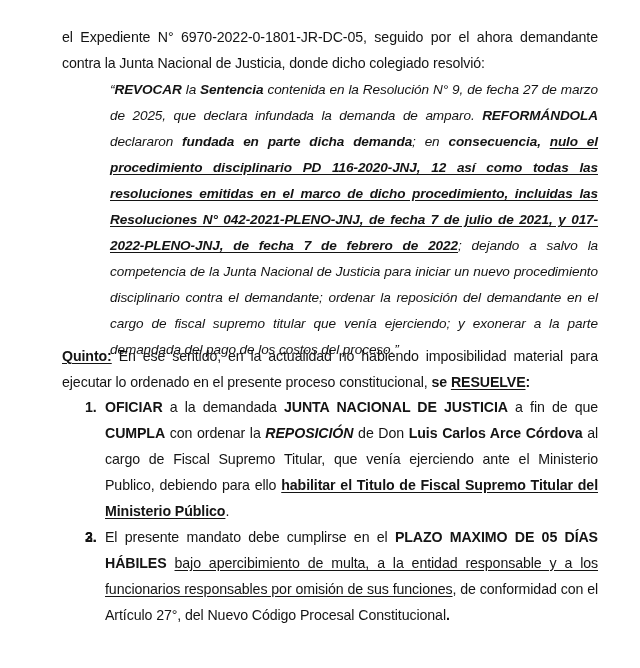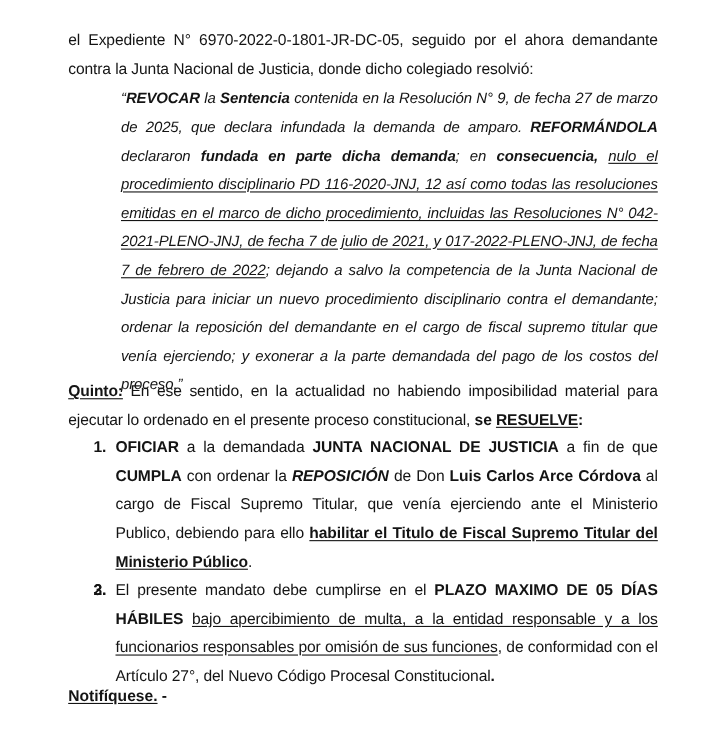--- a/index.html
+++ b/index.html
@@ -77,21 +77,21 @@
     font-size: 14.2px;
     line-height: 26px;
   }
 
   
   .b  { font-weight: bold; }
   .u  { text-decoration: underline; text-underline-offset: 2px; }
   .bu { font-weight: bold; text-decoration: underline; text-underline-offset: 2px; }
   .i  { font-style: italic; }
   .bi { font-weight: bold; font-style: italic; }
-  .biu{ font-weight: normal; font-style: italic; text-decoration: underline; text-underline-offset: 2px; }
+  .biu{ font-weight: bold; font-style: italic; text-decoration: underline; text-underline-offset: 2px; }
 
   .notify {
     position: absolute;
     left: 62px;
     font-size: 14.2px;
     line-height: 26px;
     font-weight: bold;
   }
 </style>
 </head>
@@ -112,15 +112,14 @@
     </li>
     <li class="ord-item">
       <span class="ord-marker">2.</span>
     </li>
     <li class="ord-item">
       <span class="ord-marker">3.</span>
       <span class="ord-text"><span>El presente mandato debe cumplirse en el </span><span class="b">PLAZO MAXIMO DE 05 DÍAS HÁBILES</span><span> </span><span class="u">bajo apercibimiento de multa, a la entidad responsable y a los funcionarios responsables por omisión de sus funciones</span><span>, de conformidad con el Artículo 27°, del Nuevo Código Procesal Constitucional</span><span class="b">.</span></span>
     </li>
   </ol>
 
-  <p class="notify" style="top: 620px; margin:0;"><span class="bu">Notifíquese.</span><span class="b"> -</span></p>
 
 </div>
 
 </body></html>

